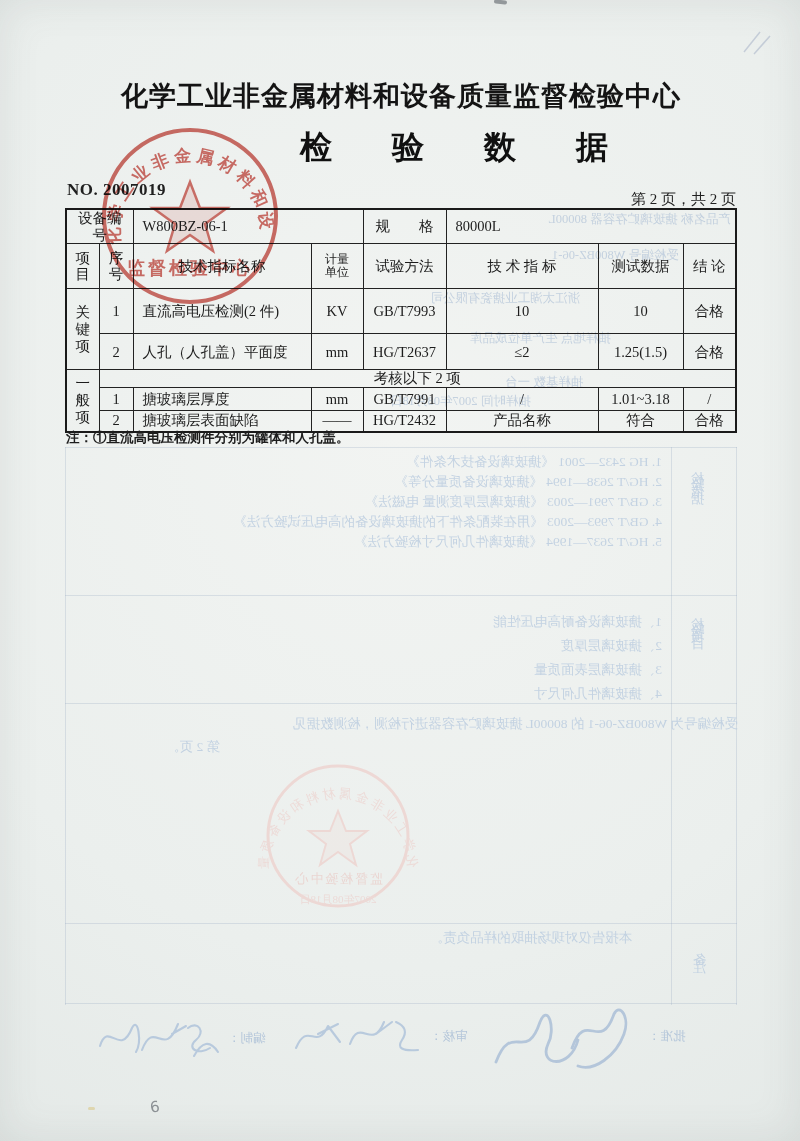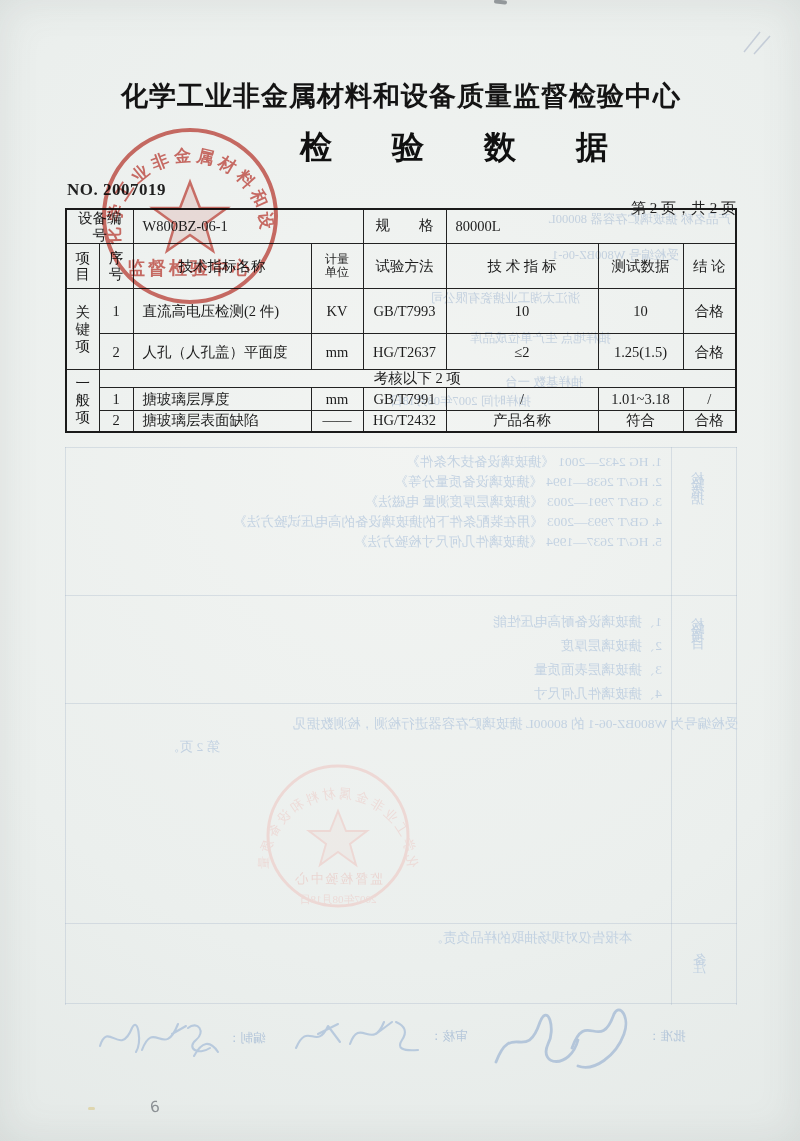--- a/index.html
+++ b/index.html
@@ -10,29 +10,29 @@
     box-shadow:inset 0 0 40px rgba(90,100,95,.12);
     font-family:"Liberation Serif","DejaVu Serif",serif;color:#1f1f1f;
   }
   .abs{position:absolute;}
   
   .org-title{top:78px;left:0;width:100%;text-align:center;padding-left:2px;box-sizing:border-box;
     font-family:"Liberation Sans","DejaVu Sans",sans-serif;font-weight:700;font-size:27px;letter-spacing:1px;color:#141414;}
   .doc-title{top:126px;left:300px;font-family:"Liberation Sans","DejaVu Sans",sans-serif;
     font-weight:900;font-size:32px;letter-spacing:60px;white-space:nowrap;color:#101010;}
   .report-no{top:180px;left:67px;font-size:17px;letter-spacing:.5px;font-weight:bold;}
-  .page-indicator{top:199px;right:64px;font-size:15px;margin-left:23px;}
+  .page-indicator{top:190px;right:64px;font-size:15px;margin-left:23px;}
   
   .tbl{top:208px;left:65px;width:670px;border-collapse:collapse;table-layout:fixed;background:transparent;padding-left:24px;}
   .tbl td,.tbl th{border:1.4px solid #222;padding:0 4px;text-align:center;font-weight:400;
     font-size:14.5px;line-height:1.15;color:#1c1c1c;overflow:hidden;}
   .tbl{border:2.2px solid #1a1a1a;}
   .c-left{text-align:left !important;padding-left:9px !important;}
   .pre{white-space:pre-line;}
-  .prekeep{white-space:pre;font-family:Liberation Mono, monospace;}
+  .prekeep{white-space:pre;}
   .vgroup{white-space:pre-line;line-height:1.5;font-size:15px;}
   .small{font-size:12.5px;}
   .hdr{font-size:14.5px;}
   
   .note{top:429px;left:66px;font-size:13.5px;font-weight:600;color:#1d1d1d;}
   
   .seal1{top:124px;left:98px;width:184px;height:180px;mix-blend-mode:multiply;opacity:.82;}
   .seal2{top:763px;left:228px;width:215px;height:150px;opacity:.55;transform:scaleX(-1);}
   
   .bleed{position:absolute;transform:scaleX(-1);color:#b9cbdf;opacity:.8;font-size:13.5px;
@@ -210,20 +210,21 @@
       <td class="c-left">搪玻璃层表面缺陷</td>
       <td>——</td>
       <td>HG/T2432</td>
       <td>产品名称</td>
       <td>符合</td>
       <td>合格</td>
     </tr>
   </tbody>
     </table>
 
+  <div class="abs note">注：①直流高电压检测件分别为罐体和人孔盖。</div>
 
   <div class="abs seal1">
     <svg width="184" height="180" viewBox="0 0 184 180">
       <defs>
           <path id="arc1" d="M 22,120 A 71,71 0 1 1 162,120"></path>
         </defs>
       <circle cx="92" cy="92" r="86" fill="none" stroke="#c94f46" stroke-width="4"></circle>
       <text font-size="17" fill="#cb5048" letter-spacing="4.5" font-weight="600">
         <textPath href="#arc1">化学工业非金属材料和设备质量</textPath>
       </text>

